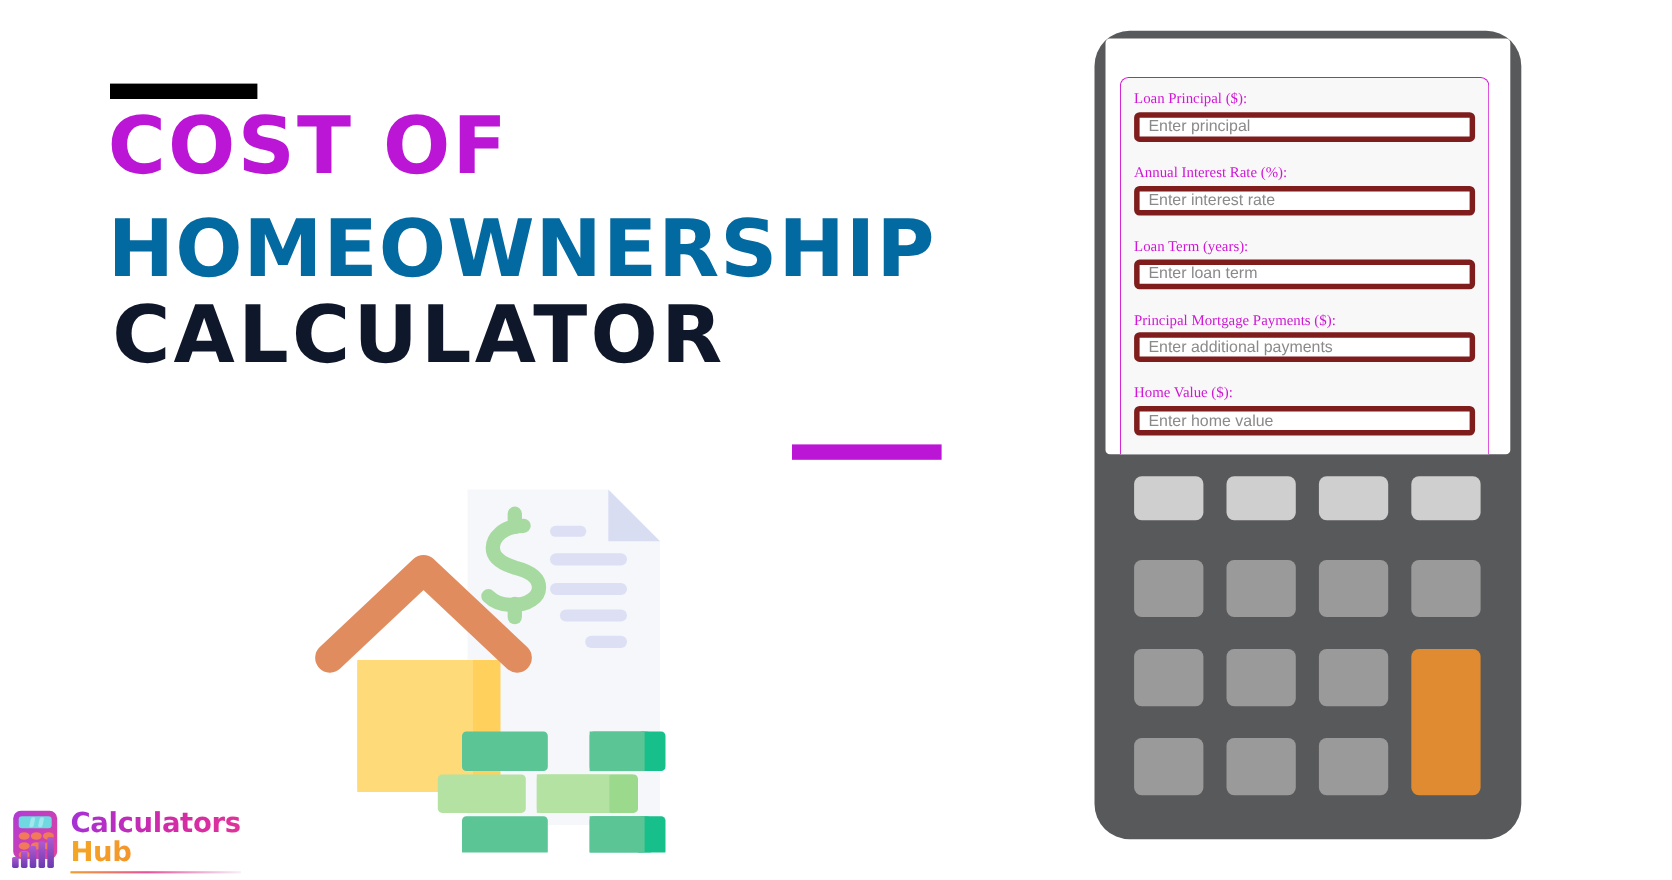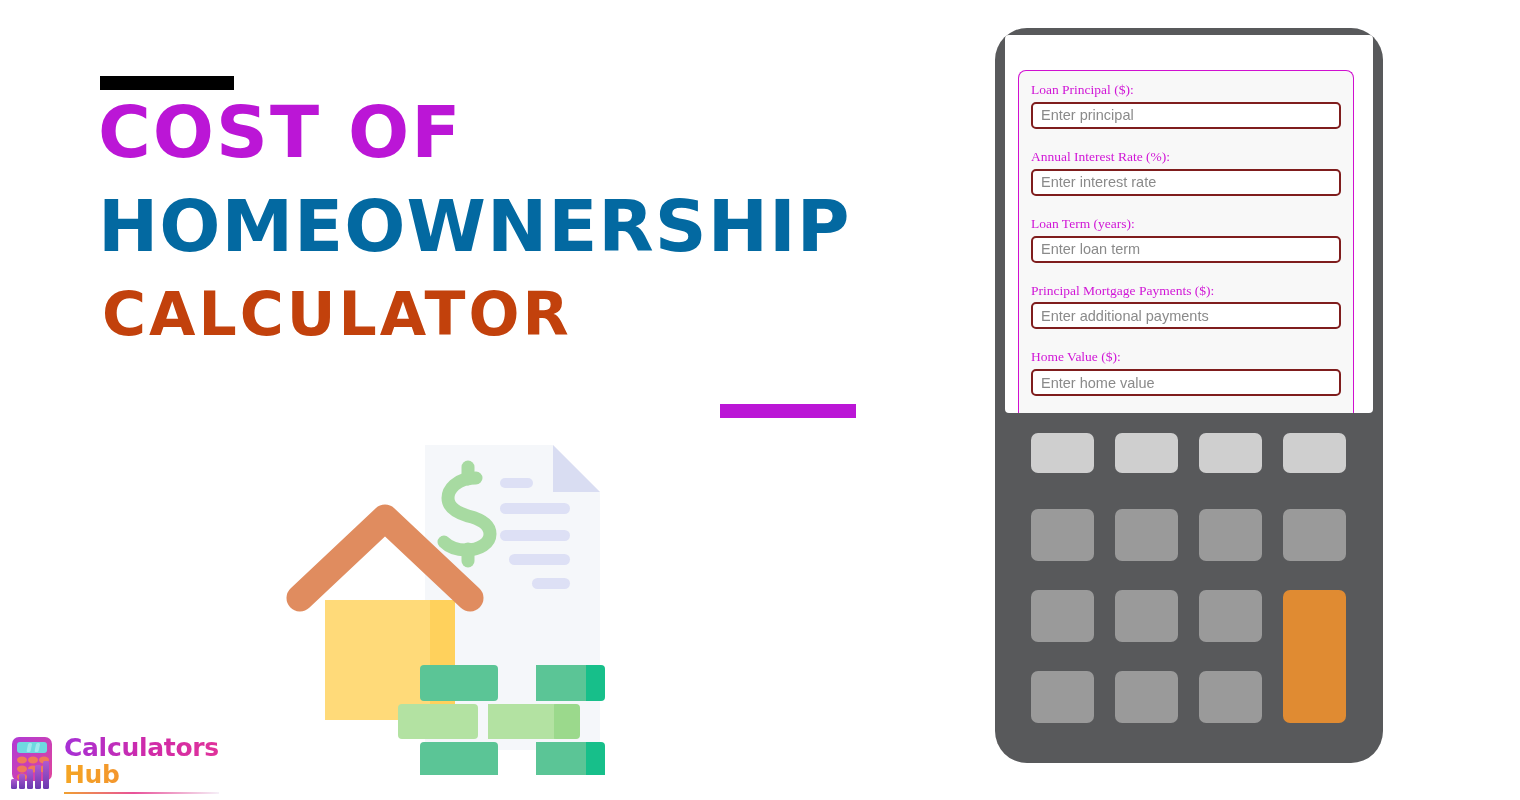--- a/index.html
+++ b/index.html
@@ -70,24 +70,24 @@
     color: #bb16d6;
     letter-spacing: 2px;
   }
   .title-line-2 {
     font-size: 72px;
     color: #0369a1;
     letter-spacing: 1px;
     margin-top: 22px;
   }
   .title-line-3 {
-    font-size: 60px;
-    color: #c2410c;
+    font-size: 72px;
+    color: #0f172a;
     letter-spacing: 3px;
-    margin-top: 22px;
+    margin-top: 6px;
     padding-left: 4px;
   }
 
   
   .illustration {
     position: absolute;
     left: 280px;
     top: 430px;
     width: 360px;
     height: 345px;
@@ -146,21 +146,21 @@
   .field-input {
     display: block;
     width: 100%;
     box-sizing: border-box;
     height: 27px;
     padding: 3px 8px;
     font-family: "Liberation Sans", sans-serif;
     font-size: 14.5px;
     color: #333333;
     background: #ffffff;
-    border: 2px solid #7f1d1d;
+    border: 5px solid #7f1d1d;
     border-radius: 5px;
     outline: none;
   }
   .field-input::placeholder {
     color: #8a8a8a;
     opacity: 1;
   }
 
   
   .keypad {

